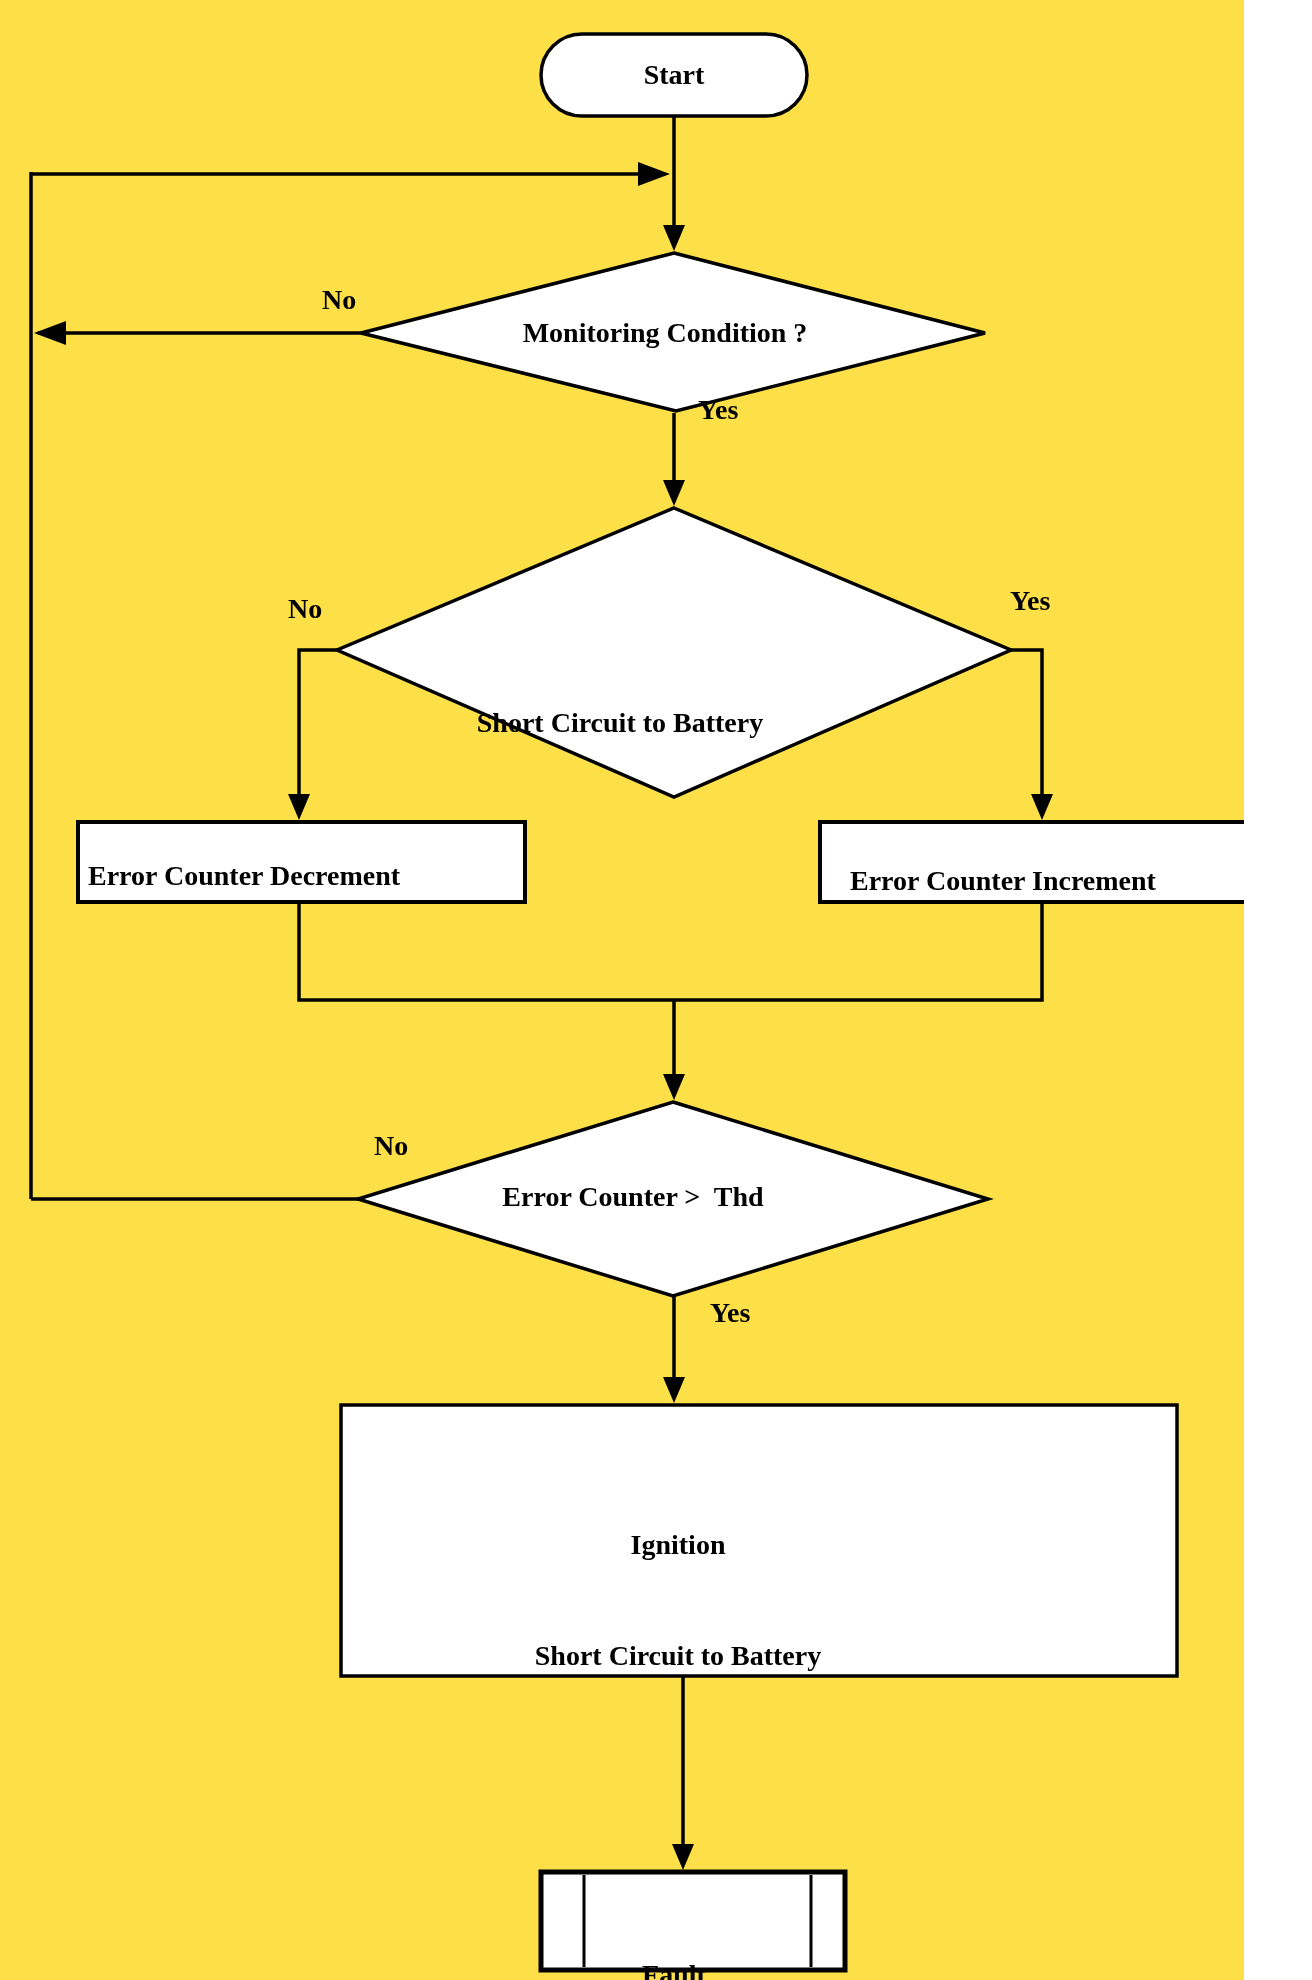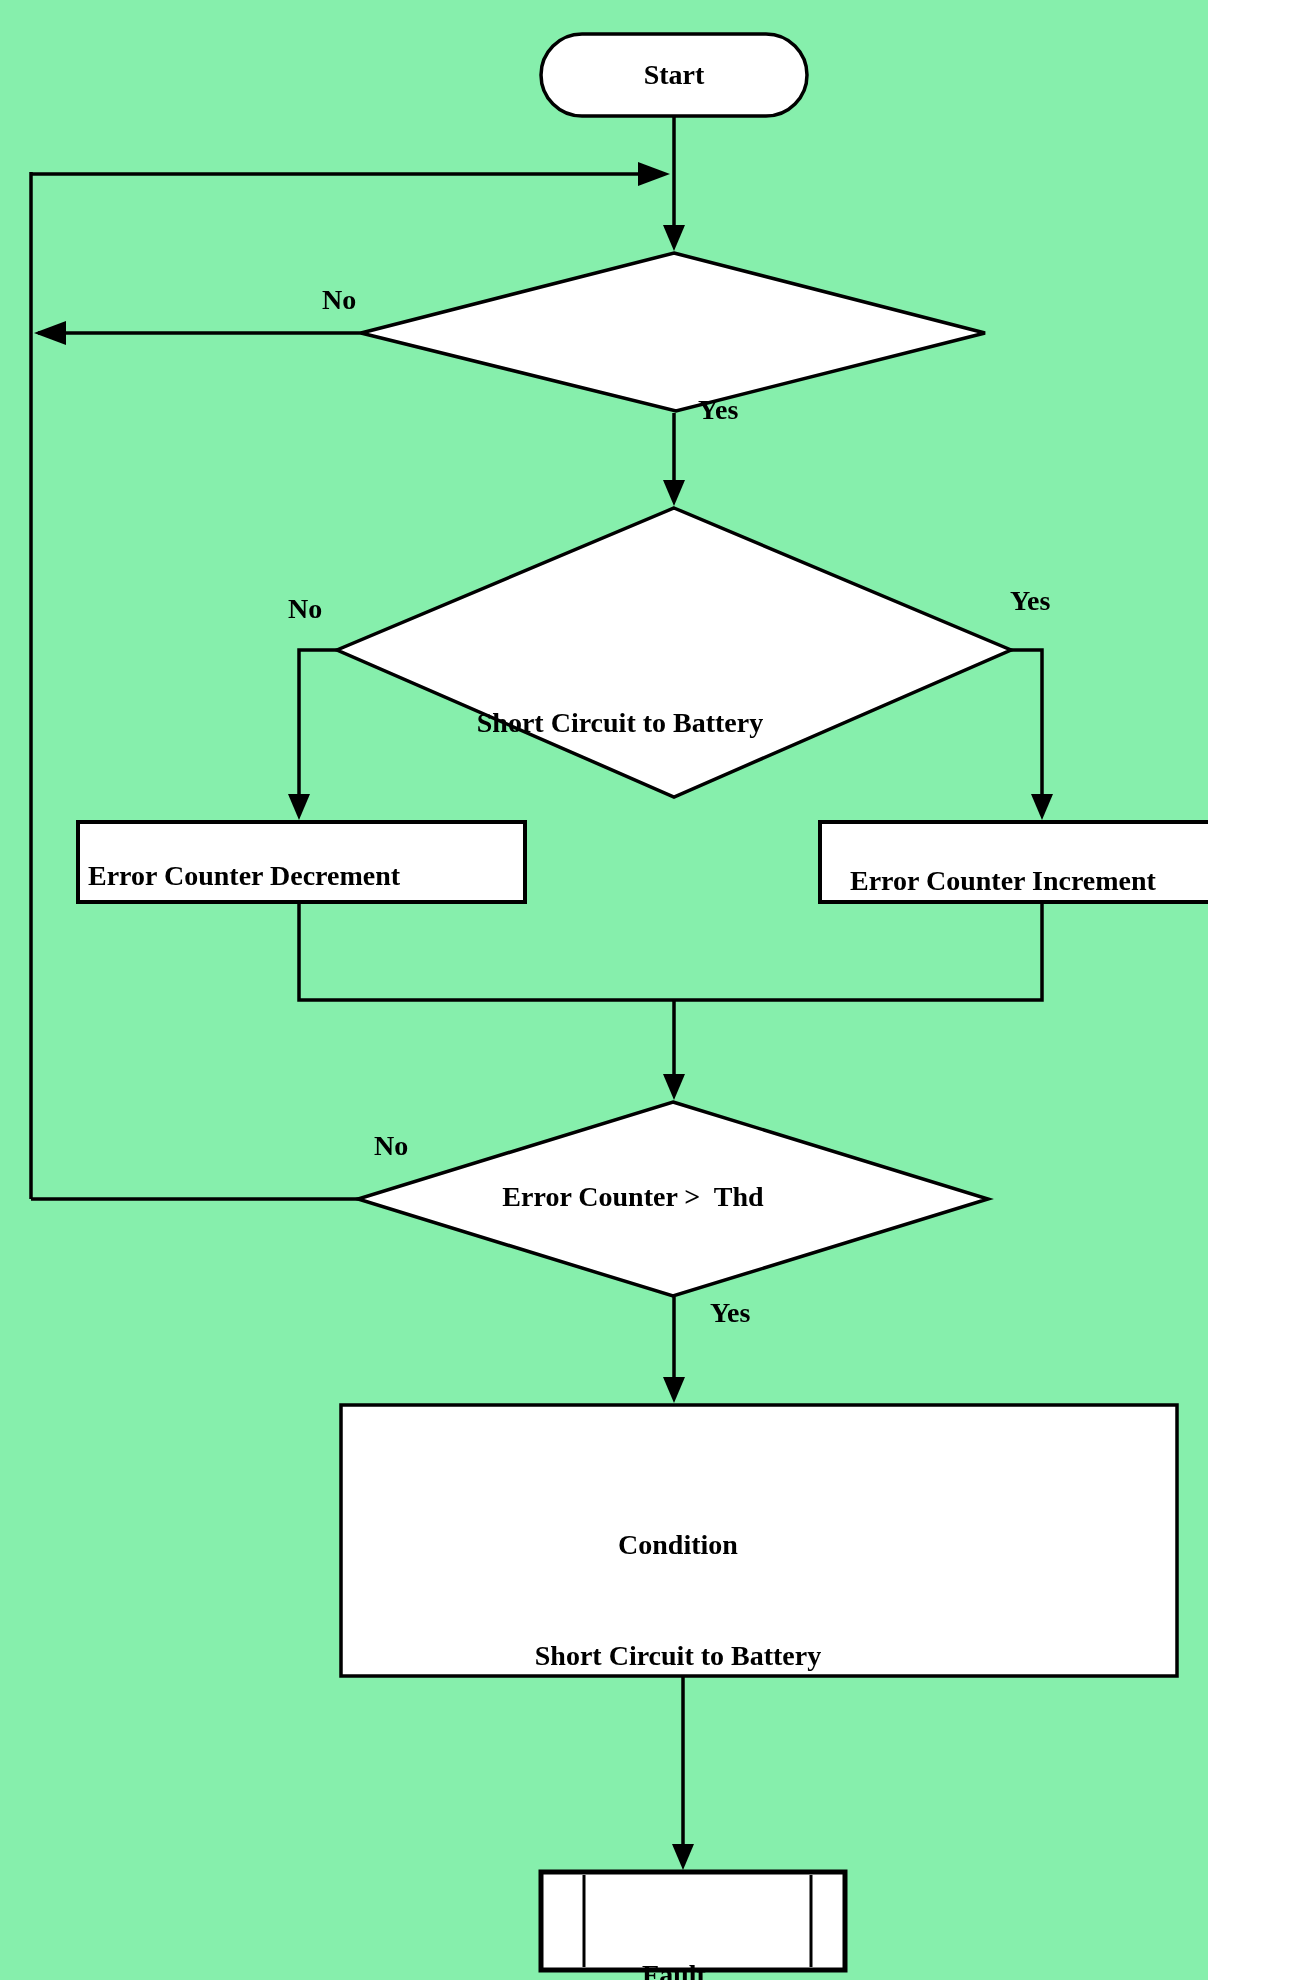--- a/index.html
+++ b/index.html
@@ -1,23 +1,24 @@
 <!DOCTYPE html>
 <html><head>
 <meta charset="utf-8">
 <style>
   html,body{margin:0;padding:0;background:#ffffff;}
   .canvas{
     position:relative;
     width:1208px;height:1980px;
-    background:#86efac;
+    background:#fde047;
     font-family:"Liberation Serif","DejaVu Serif",serif;
     font-weight:bold;
     color:#000000;
     overflow:hidden;
+    padding-left:36px;
   }
   .canvas svg{position:absolute;left:0;top:0;}
   .lbl{
     position:absolute;
     font-size:28px;
     line-height:34px;
     white-space:pre;
     text-align:center;
   }
   .lbl.left{text-align:left;margin-top:28px;}
@@ -75,20 +76,21 @@
     <line x1="683" y1="1676" x2="683" y2="1846" stroke-width="3.5"></line>
     <polygon points="683,1870 672,1844 694,1844" fill="#000000" stroke="none"></polygon>
 
     <rect x="541" y="1872" width="304" height="98" stroke-width="5" fill="#ffffff"></rect>
     <line x1="584" y1="1875" x2="584" y2="1967" stroke-width="3"></line>
     <line x1="811" y1="1875" x2="811" y2="1967" stroke-width="3"></line>
   </svg>
 
   <div class="lbl" style="left:552px;top:58px;width:244px;">Start</div>
 
+  <div class="lbl" style="left:445px;top:316px;width:440px;">Monitoring Condition ?</div>
 
   <div class="lbl" style="left:322px;top:283px;">No</div>
 
   <div class="lbl" style="left:698px;top:393px;">Yes</div>
 
   <div class="lbl lh37" style="left:390px;top:630px;width:460px;">
     <span>Short Circuit to Battery</span>
   </div>
 
   <div class="lbl" style="left:288px;top:592px;">No</div>
@@ -99,21 +101,21 @@
 
   <div class="lbl left" style="left:850px;top:836px;width:410px;">Error Counter Increment</div>
 
   <div class="lbl" style="left:413px;top:1180px;width:440px;">Error Counter &gt;  Thd</div>
 
   <div class="lbl" style="left:374px;top:1129px;">No</div>
 
   <div class="lbl" style="left:710px;top:1296px;">Yes</div>
 
   <div class="lbl lh37" style="left:428px;top:1452px;width:500px;">
-    <span>Condition</span>
+    <span>Ignition</span>
     <span>Short Circuit to Battery</span>
   </div>
 
   <div class="lbl lh36" style="left:544px;top:1885px;width:260px;">
     <span>Fault</span>
     
   </div>
 
 </div>
 

